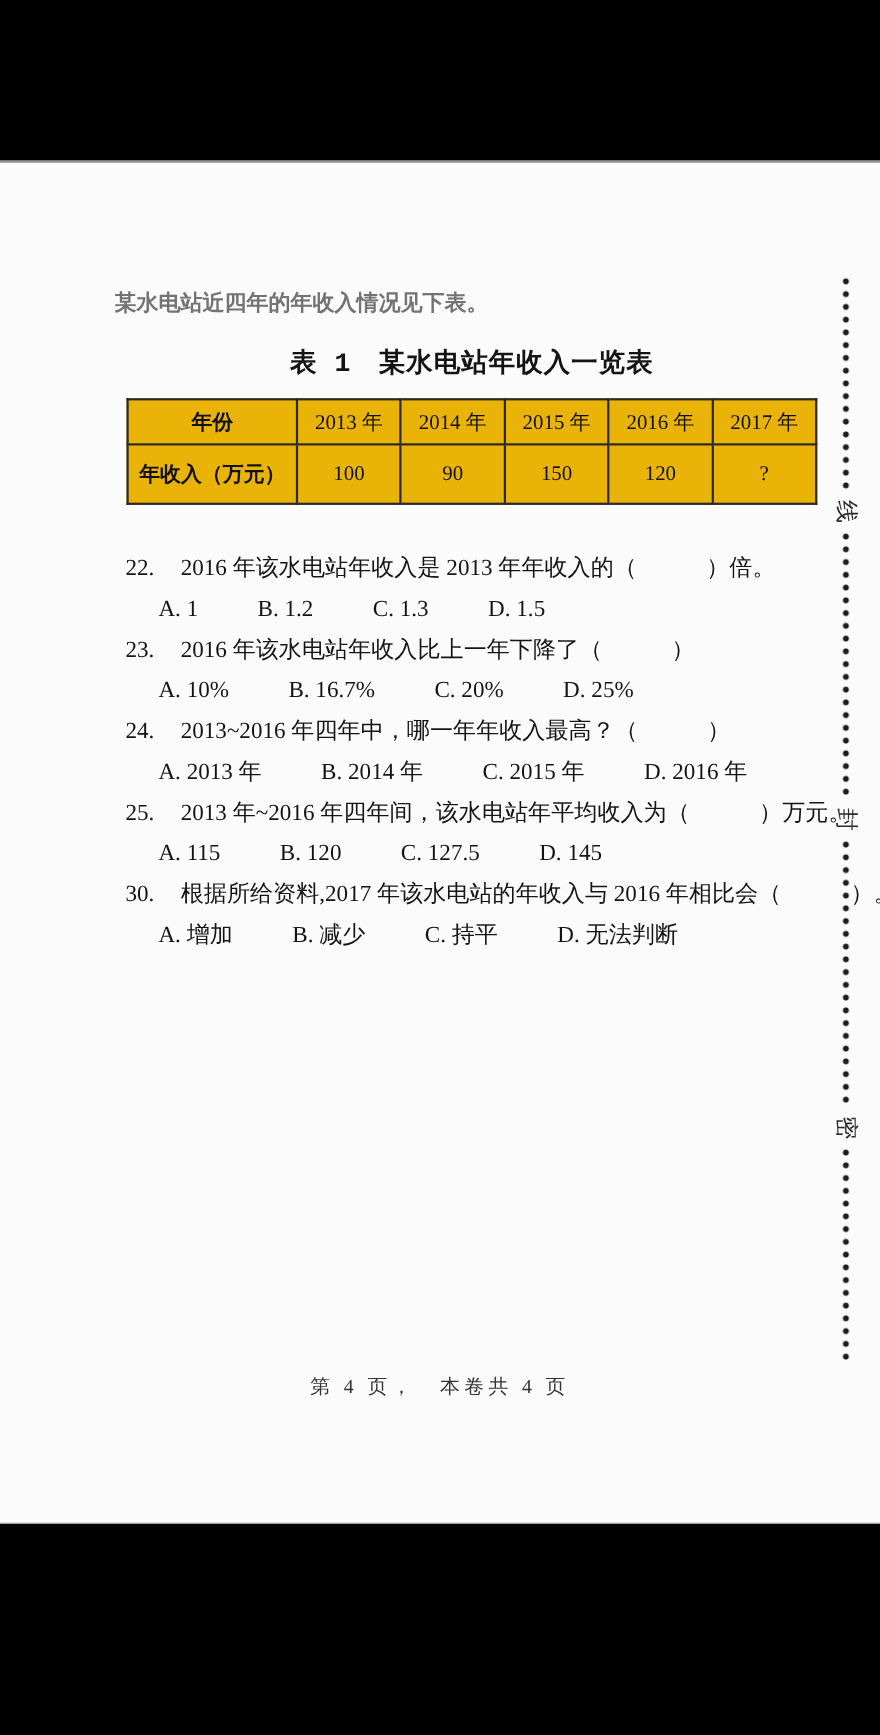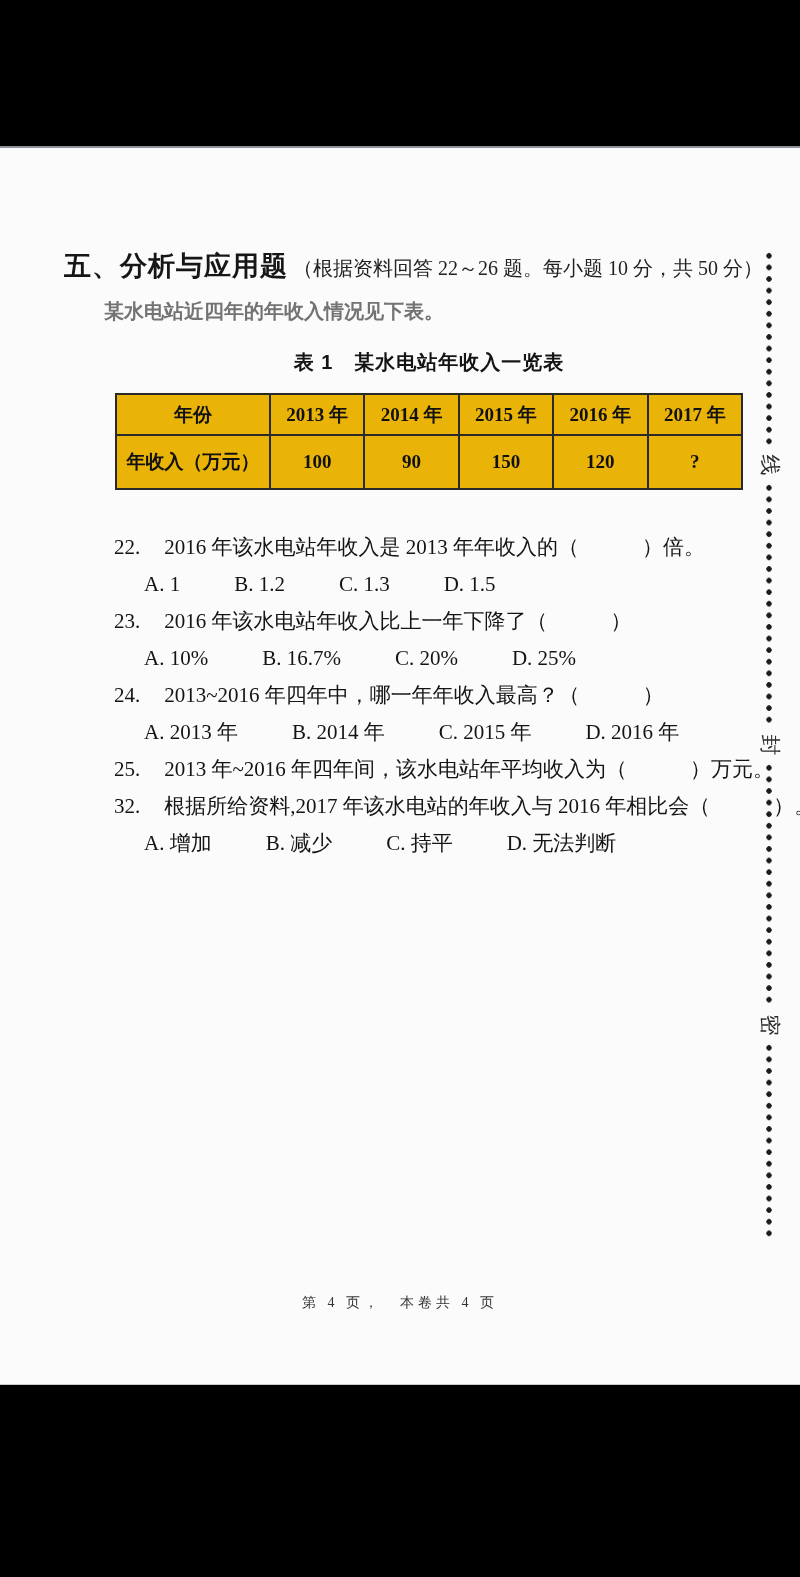--- a/index.html
+++ b/index.html
@@ -26,51 +26,51 @@
   .sec-note { font-size:20px; margin-left:5px; color:#222; }
 
   .intro {
     margin:14px 0 0 40px;
     font-family:"Liberation Sans", sans-serif; font-weight:bold;
     font-size:20px; color:#737373;
   }
 
   .tbl-caption {
     margin:24px 0 0 51px; width:628px; text-align:center;
-    font-family:Liberation Sans, sans-serif; font-weight:bold;
-    font-size:20px; color:#141414; letter-spacing:1px;
+    font-family:Liberation Mono, monospace; font-weight:bold;
+    font-size:24px; color:#141414; letter-spacing:1px;
   }
 
   table.income-table {
     margin:17px 0 0 51px; width:628px; border-collapse:collapse;
     background:#eab308;
   }
   .income-table th, .income-table td {
     border:2px solid #2a2a2a; text-align:center;
-    font-size:19px; font-weight:bold; color:#111;
+    font-size:19px; font-weight:normal; color:#111;
     font-family:"Liberation Serif", serif;
   }
   .income-table th { height:41px; }
   .income-table td { height:54px; }
   .income-table .rowhead {
     width:154px;
     font-family:"Liberation Sans", sans-serif; font-weight:bold;
   }
 
   .questions { margin:43px 0 0 50px; font-size:21px; color:#141414; }
   .q-line { display:flex; line-height:28px; margin-bottom:9px; white-space:nowrap; }
   .q-num { margin-right:24px; }
   .q-opts {
     display:flex; gap:54px; margin:0 0 9px 30px;
     line-height:28px; white-space:nowrap;text-align:right;
   }
 
   .footer {
-    position:absolute; top:1146px; left:0; width:100%;
-    text-align:center; font-size:14px; letter-spacing:4px; color:#333;
+    position:absolute; top:1100px; left:0; width:100%;
+    text-align:center; font-size:18px; letter-spacing:4px; color:#333;
   }
 
   .seal-line {
     position:absolute; left:757px; top:250px; width:24px; height:988px;
     display:flex; flex-direction:column; align-items:center;
   }
   .dots {
     width:8px;
     background-image:radial-gradient(circle, #1c1c1c 2.4px, rgba(0,0,0,0) 3px);
     background-size:8px 11.6px; background-repeat:repeat-y; background-position:center 0;
@@ -86,24 +86,20 @@
   }
 </style>
 </head>
 <body>
 
 <div class="screen">
 
   <div class="page">
     <div class="content">
 
-      <div class="sec-heading">
-        <span class="sec-title">五、分析与应用题</span>
-        <span class="sec-note">（根据资料回答 22～26 题。每小题 10 分，共 50 分）</span>
-      </div>
 
       <div class="intro">某水电站近四年的年收入情况见下表。</div>
 
       <div class="tbl-caption">表 1　某水电站年收入一览表</div>
 
       <table class="income-table">
         <tbody>
             <tr>
           <th class="rowhead">年份</th>
           <th>2013 年</th>
@@ -162,25 +158,31 @@
             <span>C. 2015 年</span>
             <span>D. 2016 年</span>
           </div>
         </div>
 
         <div>
           <div class="q-line">
             <span class="q-num">25.</span>
             <span class="q-text">2013 年~2016 年四年间，该水电站年平均收入为（　　　）万元。</span>
           </div>
-        </div>
-
-        <div>
-          <div class="q-line">
-            <span class="q-num">32.</span>
+          <div class="q-opts">
+            <span>A. 115</span>
+            <span>B. 120</span>
+            <span>C. 127.5</span>
+            <span>D. 145</span>
+          </div>
+        </div>
+
+        <div>
+          <div class="q-line">
+            <span class="q-num">30.</span>
             <span class="q-text">根据所给资料,2017 年该水电站的年收入与 2016 年相比会（　　　）。</span>
           </div>
           <div class="q-opts">
             <span>A. 增加</span>
             <span>B. 减少</span>
             <span>C. 持平</span>
             <span>D. 无法判断</span>
           </div>
         </div>
 

